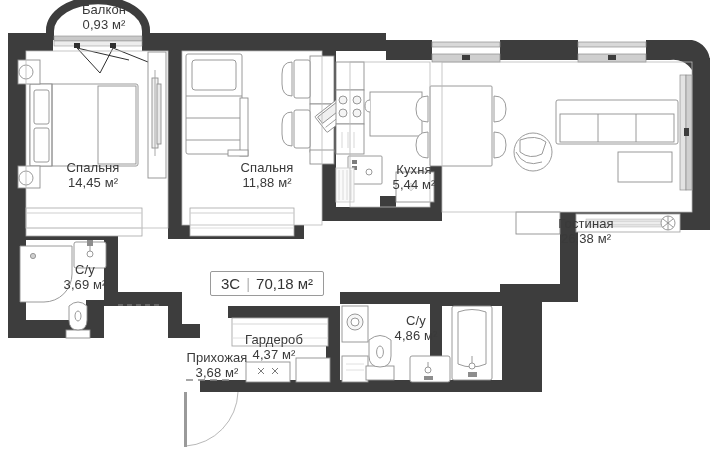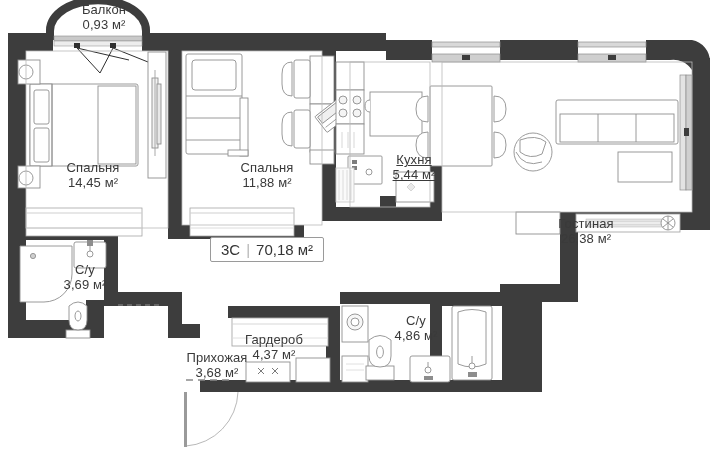--- a/index.html
+++ b/index.html
@@ -344,21 +344,21 @@
   <div class="lbl" style="left:53px;top:160px;width:80px;">
     <span class="nm">Спальня</span>
     <span class="ar">14,45 м²</span>
   </div>
 
   <div class="lbl" style="left:227px;top:160px;width:80px;">
     <span class="nm">Спальня</span>
     <span class="ar">11,88 м²</span>
   </div>
 
-  <div class="lbl" style="left:377px;top:152px;width:74px;text-decoration:underline;">
+  <div class="lbl" style="left:377px;top:162px;width:74px;">
     <span class="nm">Кухня</span>
     <span class="ar">5,44 м²</span>
   </div>
 
   <div class="lbl" style="left:544px;top:172px;width:84px;margin-top:44px;">
     <span class="nm">Гостиная</span>
     <span class="ar">26,38 м²</span>
   </div>
 
   <div class="lbl" style="left:47px;top:262px;width:76px;">
@@ -375,19 +375,19 @@
   <div class="lbl" style="left:174px;top:350px;width:86px;">
     <span class="nm">Прихожая</span>
     <span class="ar">3,68 м²</span>
   </div>
 
   <div class="lbl" style="left:378px;top:313px;width:76px;">
     <span class="nm">С/у</span>
     <span class="ar">4,86 м²</span>
   </div>
 
-  <div class="badge" style="left:210px;top:237px;">
+  <div class="badge" style="left:210px;top:271px;">
     <span>3С</span>
     <span class="sep">|</span>
     <span>70,18 м²</span>
   </div>
 
 </div>
 
 </body></html>

